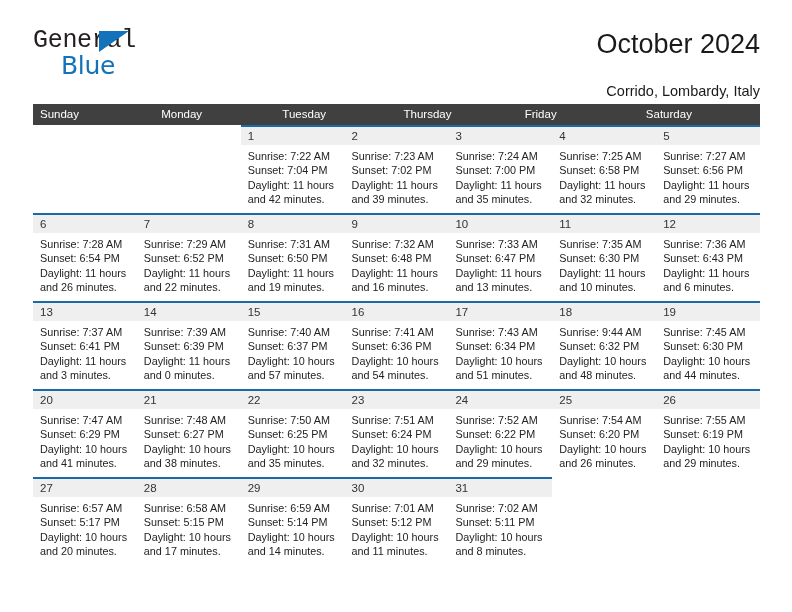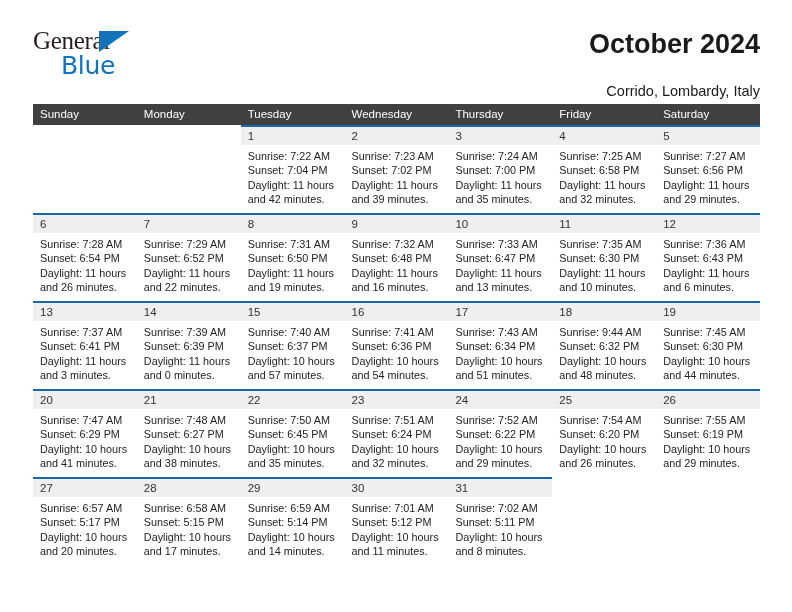--- a/index.html
+++ b/index.html
@@ -37,21 +37,21 @@
     top: 0;
     width: 230px;
     height: 62px;
   }
   .brand-line1 {
     position: relative;
     font-size: 25px;
     line-height: 26px;
     letter-spacing: -0.3px;
     color: #231f20;
-    font-family: Liberation Serif, serif;
+    font-family: Liberation Mono, monospace;
     font-weight: 400;
     white-space: nowrap;
   }
   .brand-tri {
     position: absolute;
     left: 66px;
     top: 3px;
     width: 0;
     height: 0;
     border-left: 30px solid #1273ba;
@@ -71,21 +71,21 @@
 
   .titleblock {
     position: absolute;
     right: 0;
     top: 0;
     text-align: right;
   }
   .cal-title {
     font-size: 27px;
     line-height: 33px;
-    font-weight: 700;
+    font-weight: 400;
     color: #1a1a1a;
     white-space: nowrap;
   }
   .cal-subtitle {
     margin-top: 21px;
     font-size: 14.5px;
     line-height: 18px;
     font-weight: 400;
     color: #1a1a1a;
     white-space: nowrap;
@@ -177,21 +177,20 @@
       <div class="cal-subtitle">Corrido, Lombardy, Italy</div>
     </div>
 
   </div>
 
   <div class="calendar">
     <div class="weekday-row" id="weekday-row">
         <div class="weekday-cell">Sunday</div>
         <div class="weekday-cell">Monday</div>
         <div class="weekday-cell">Tuesday</div>
-        <div class="weekday-cell">Wednesday</div>
         <div class="weekday-cell">Thursday</div>
         <div class="weekday-cell">Friday</div>
         <div class="weekday-cell">Saturday</div>
       </div>
     <div id="weeks-container">
         <div class="week-row">
           <div class="day-cell empty">
             <div class="day-inner">
               <div class="day-num"></div>
             </div>
@@ -436,21 +435,21 @@
                 <div>Daylight: 10 hours</div>
                 <div>and 38 minutes.</div>
               </div>
             </div>
           </div>
           <div class="day-cell filled">
             <div class="day-inner">
               <div class="day-num">22</div>
               <div class="day-body">
                 <div>Sunrise: 7:50 AM</div>
-                <div>Sunset: 6:45 PM</div>
+                <div>Sunset: 6:25 PM</div>
                 <div>Daylight: 10 hours</div>
                 <div>and 35 minutes.</div>
               </div>
             </div>
           </div>
           <div class="day-cell filled">
             <div class="day-inner">
               <div class="day-num">23</div>
               <div class="day-body">
                 <div>Sunrise: 7:51 AM</div>

